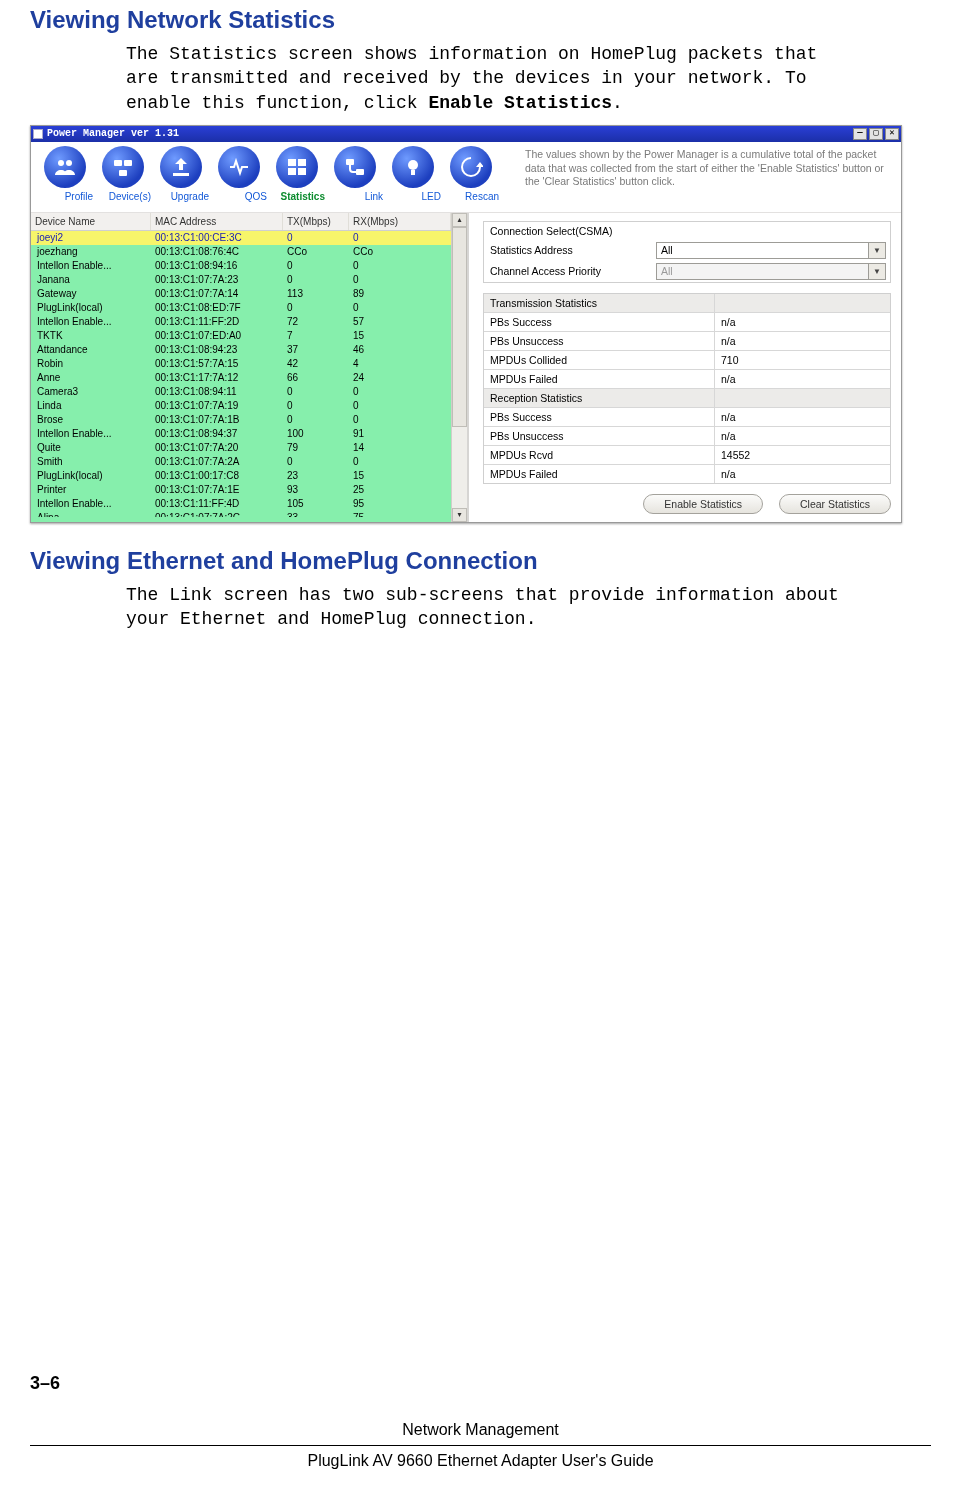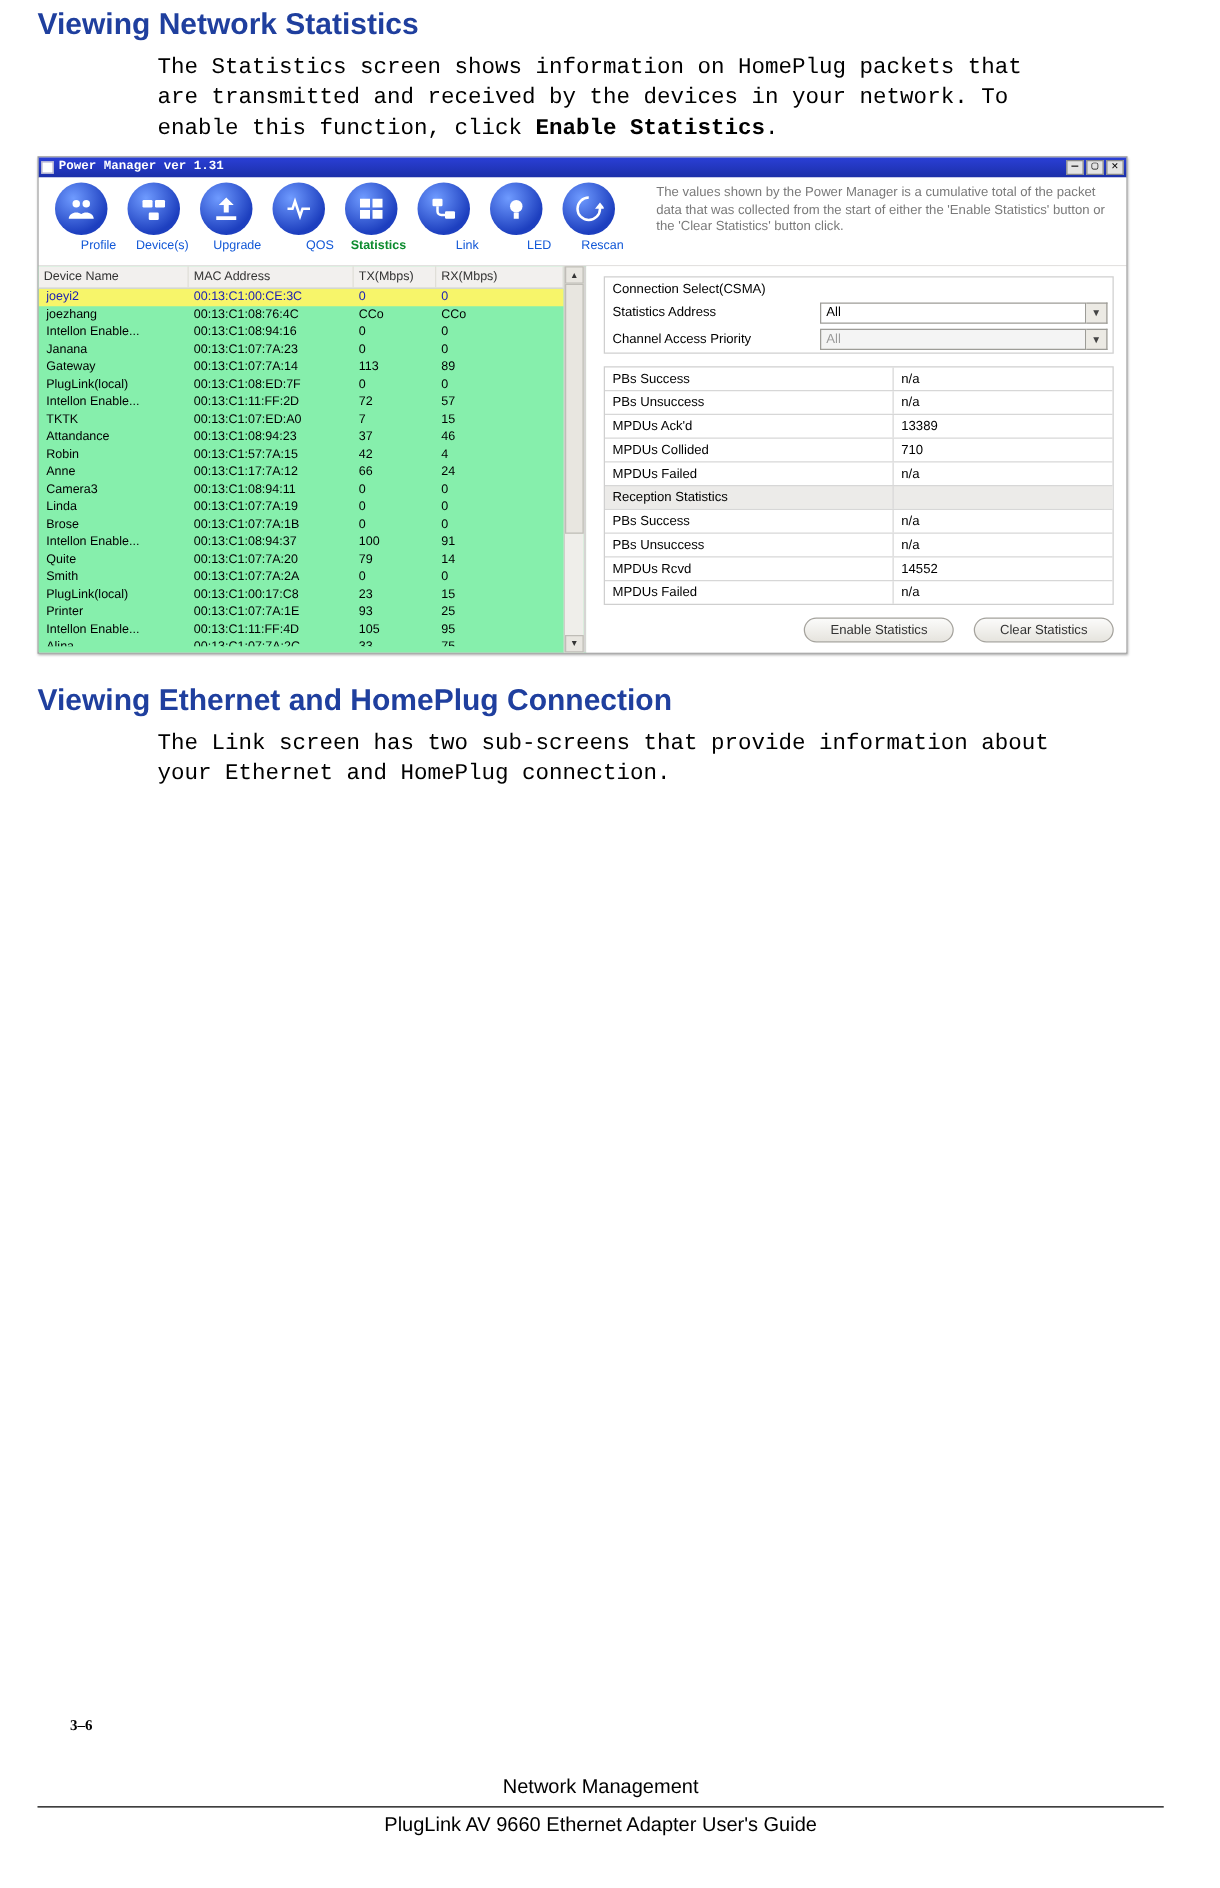--- a/index.html
+++ b/index.html
@@ -150,21 +150,21 @@
     padding:3px 20px; font-size:10.5px; color:#333; cursor:pointer;
   }
 
   
   .footer {
     position:absolute; left:30px; right:45px; bottom:40px;
     text-align:center;
     font-size:16px;
   }
   .footer .ln1 { border-bottom:1px solid #000; padding-bottom:6px; display:flex; }
-  .footer .pg { font-weight:bold; width:70px; text-align:center; font-size:12px;font-family:Liberation Serif, serif;}
+  .footer .pg { font-weight:bold; width:70px; text-align:left; font-size:18px;}
   .footer .mid { flex:1; text-align:center;margin-top:48px; }
   .footer .ln2 { padding-top:6px; font-size:16px; }
 </style>
 </head>
 <body>
 
 <div class="page">
   <h2 class="sect">Viewing Network Statistics</h2>
   <p class="body">
     <span>The Statistics screen shows information on HomePlug packets that are transmitted and received by the devices in your network. To enable this function, click </span><b>Enable Statistics</b><span>.</span>
@@ -424,31 +424,31 @@
           <div class="selrow">
             <div class="lbl">Channel Access Priority</div>
             <div class="ctl">
               <div class="combo dis">All</div>
               <div class="combodrop">▼</div>
             </div>
           </div>
         </div>
 
         <div class="stattab" id="stattab">
+            <div class="strow h">
+              <div class="scell1">Transmission Statistics</div>
+              <div class="scell2"></div>
+            </div>
             <div class="strow">
               <div class="scell1">PBs Success</div>
               <div class="scell2">n/a</div>
             </div>
             <div class="strow">
               <div class="scell1">PBs Unsuccess</div>
               <div class="scell2">n/a</div>
-            </div>
-            <div class="strow">
-              <div class="scell1">MPDUs Ack'd</div>
-              <div class="scell2">13389</div>
             </div>
             <div class="strow">
               <div class="scell1">MPDUs Collided</div>
               <div class="scell2">710</div>
             </div>
             <div class="strow">
               <div class="scell1">MPDUs Failed</div>
               <div class="scell2">n/a</div>
             </div>
             <div class="strow h">

